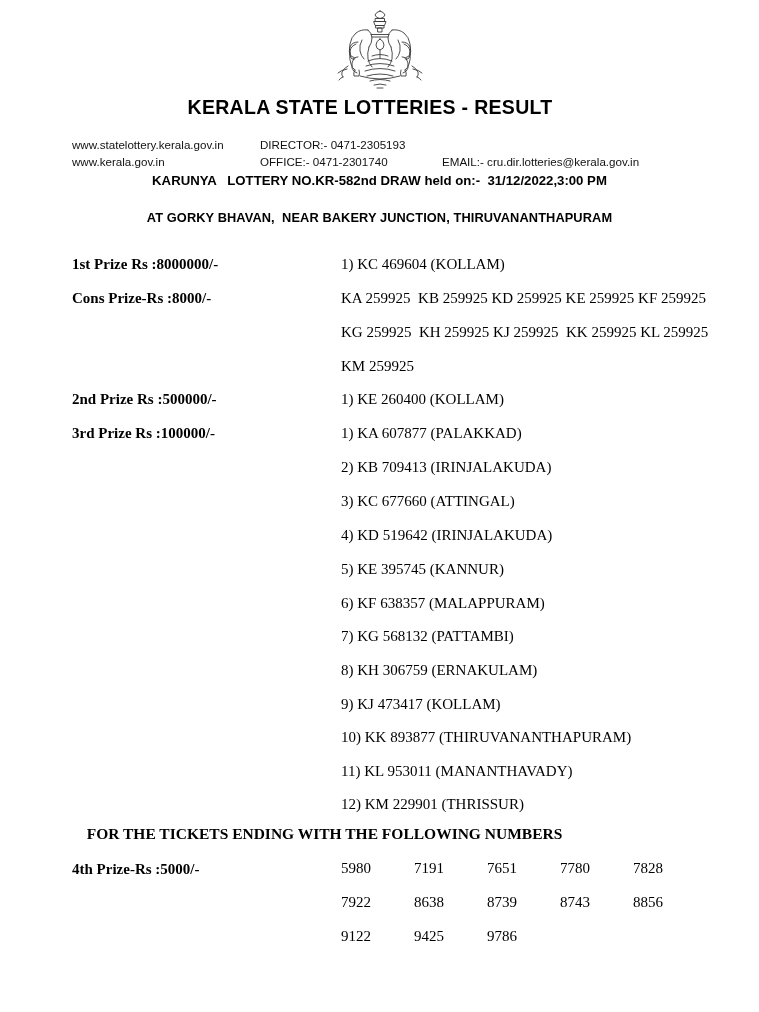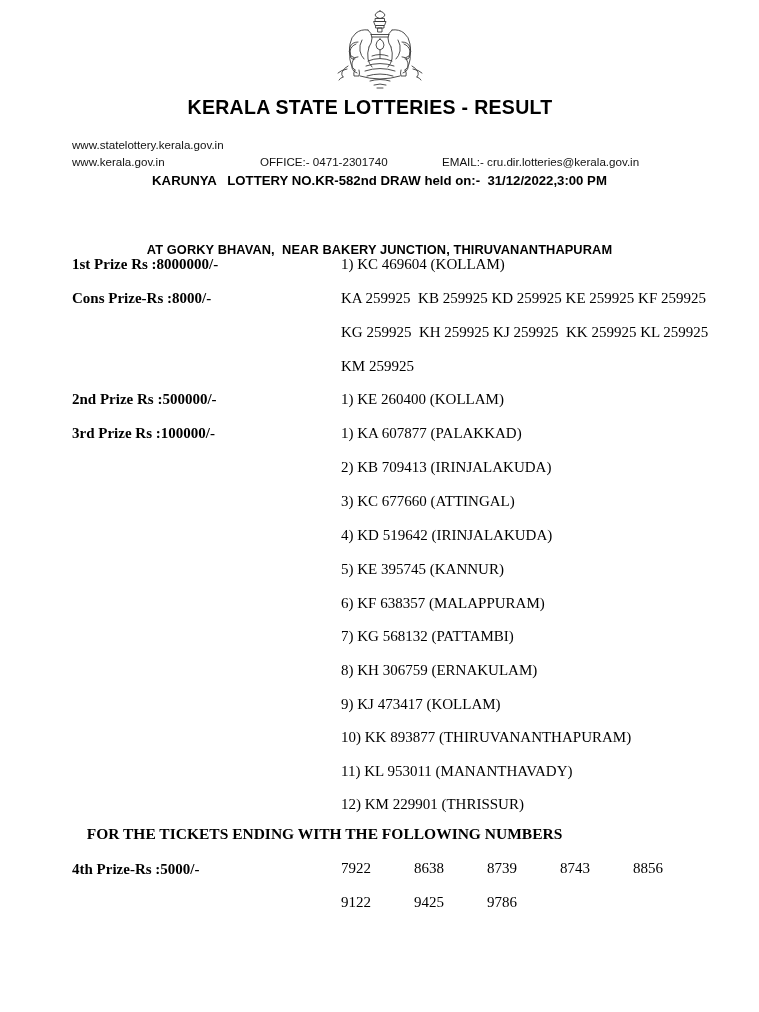--- a/index.html
+++ b/index.html
@@ -74,21 +74,20 @@
     position: absolute;
     left: 0;
     top: 210px;
     width: 759px;
     text-align: center;
     font-family: "Liberation Sans", sans-serif;
     font-weight: bold;
     font-size: 12.8px;
     letter-spacing: 0.1px;
     white-space: pre;
-    margin-top: 32px;
   }
 
   
   .prize-label {
     position: absolute;
     left: 72px;
     font-family: "Liberation Serif", serif;
     font-weight: bold;
     font-size: 15px;
     white-space: pre;
@@ -192,20 +191,21 @@
       <path d="M26 68 q20 6 40 0"></path>
     </g>
   </svg>
 </div>
 
 <div class="main-title">KERALA STATE LOTTERIES - RESULT</div>
 
 <div class="contact-block">
   <div class="contact-row">
     <span class="c-col1">www.statelottery.kerala.gov.in</span>
+    <span class="c-col3">DIRECTOR:- 0471-2305193</span>
   </div>
   <div class="contact-row">
     <span class="c-col1">www.kerala.gov.in</span>
     <span class="c-col2">OFFICE:- 0471-2301740</span>
     <span class="c-col3">EMAIL:- cru.dir.lotteries@kerala.gov.in</span>
   </div>
 </div>
 
 <div class="draw-line">KARUNYA   LOTTERY NO.KR-582nd DRAW held on:-  31/12/2022,3:00 PM</div>
 
@@ -235,20 +235,27 @@
 <div class="prize-entry" style="top:729px">10) KK 893877 (THIRUVANANTHAPURAM)</div>
 <div class="prize-entry" style="top:763px">11) KL 953011 (MANANTHAVADY)</div>
 <div class="prize-entry" style="top:796px">12) KM 229901 (THRISSUR)</div>
 
 <div class="tickets-heading">FOR THE TICKETS ENDING WITH THE FOLLOWING NUMBERS</div>
 
 <div class="prize-label" style="top:861px">4th Prize-Rs :5000/-</div>
 
 <div class="num-grid">
   <div class="num-row">
+    <span class="num-cell">5980</span>
+    <span class="num-cell">7191</span>
+    <span class="num-cell">7651</span>
+    <span class="num-cell">7780</span>
+    <span class="num-cell">7828</span>
+  </div>
+  <div class="num-row">
     <span class="num-cell">7922</span>
     <span class="num-cell">8638</span>
     <span class="num-cell">8739</span>
     <span class="num-cell">8743</span>
     <span class="num-cell">8856</span>
   </div>
   <div class="num-row">
     <span class="num-cell">9122</span>
     <span class="num-cell">9425</span>
     <span class="num-cell">9786</span>

